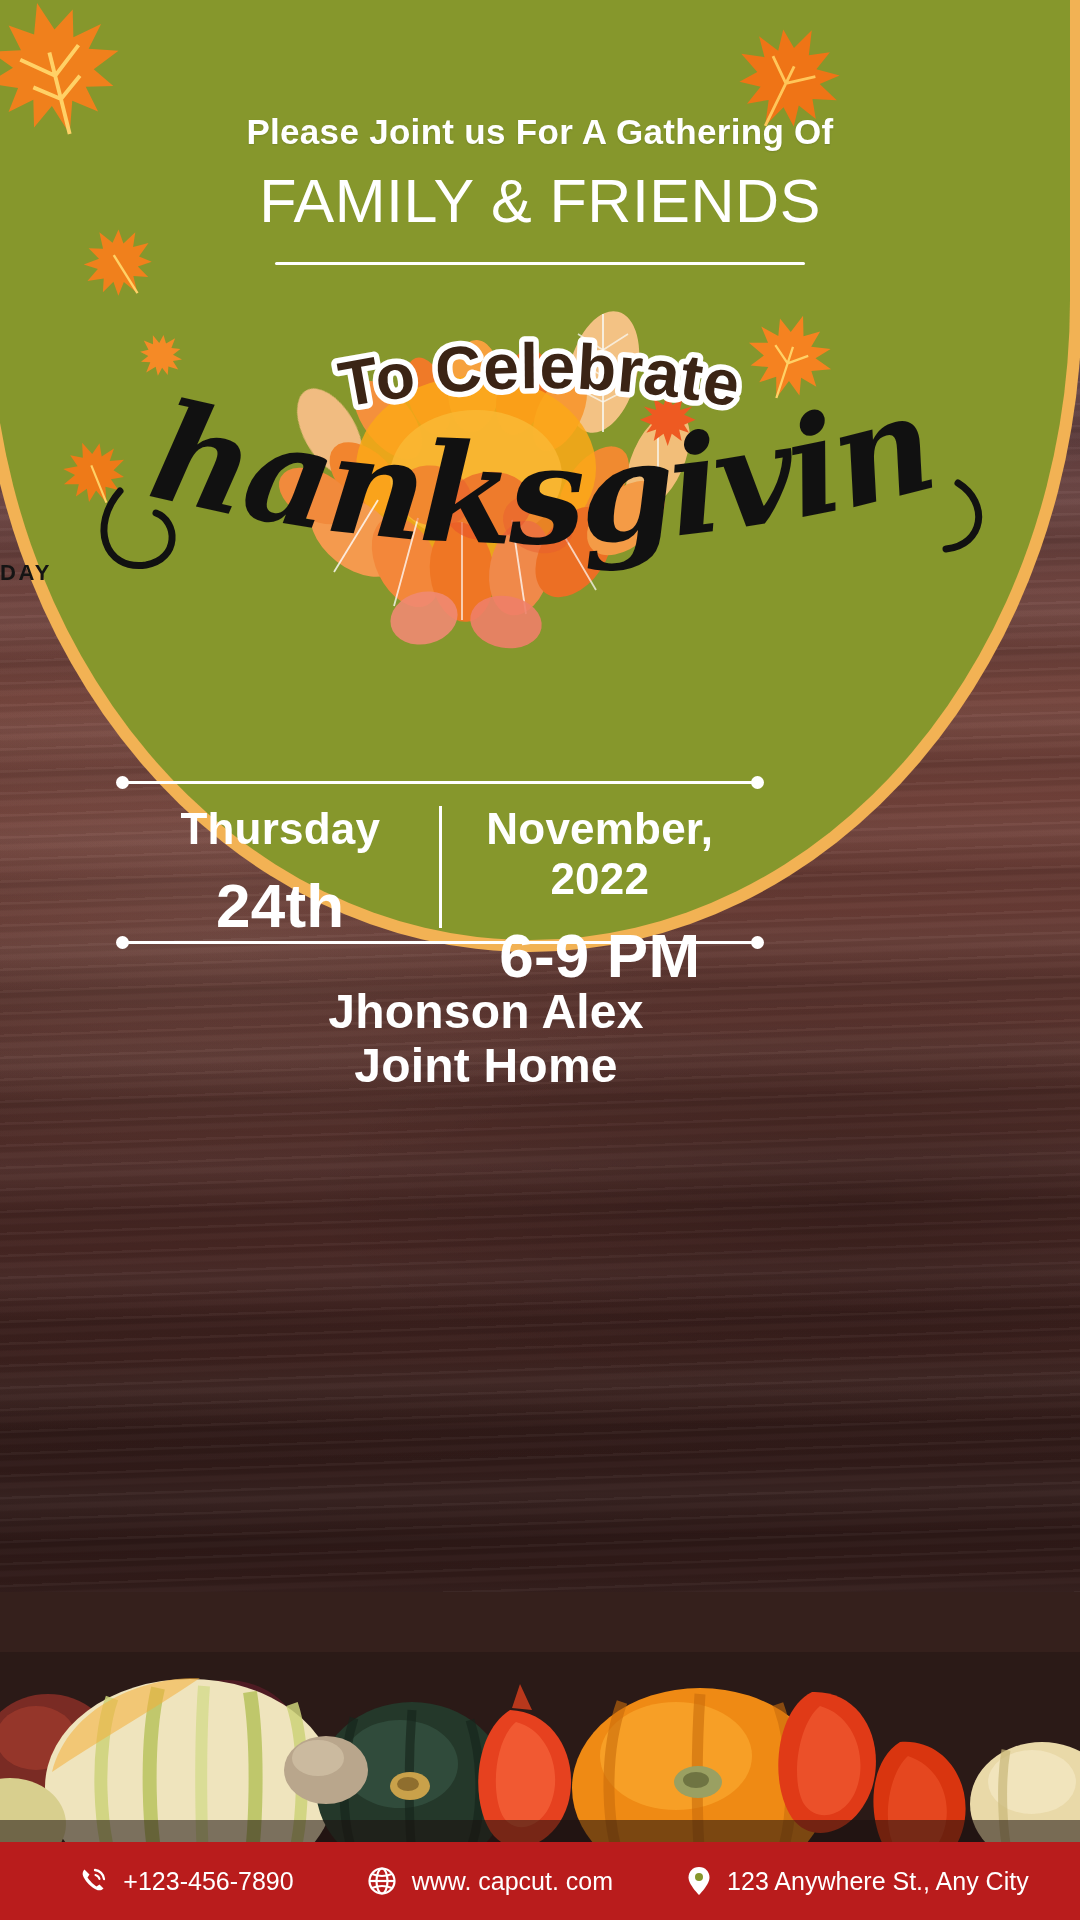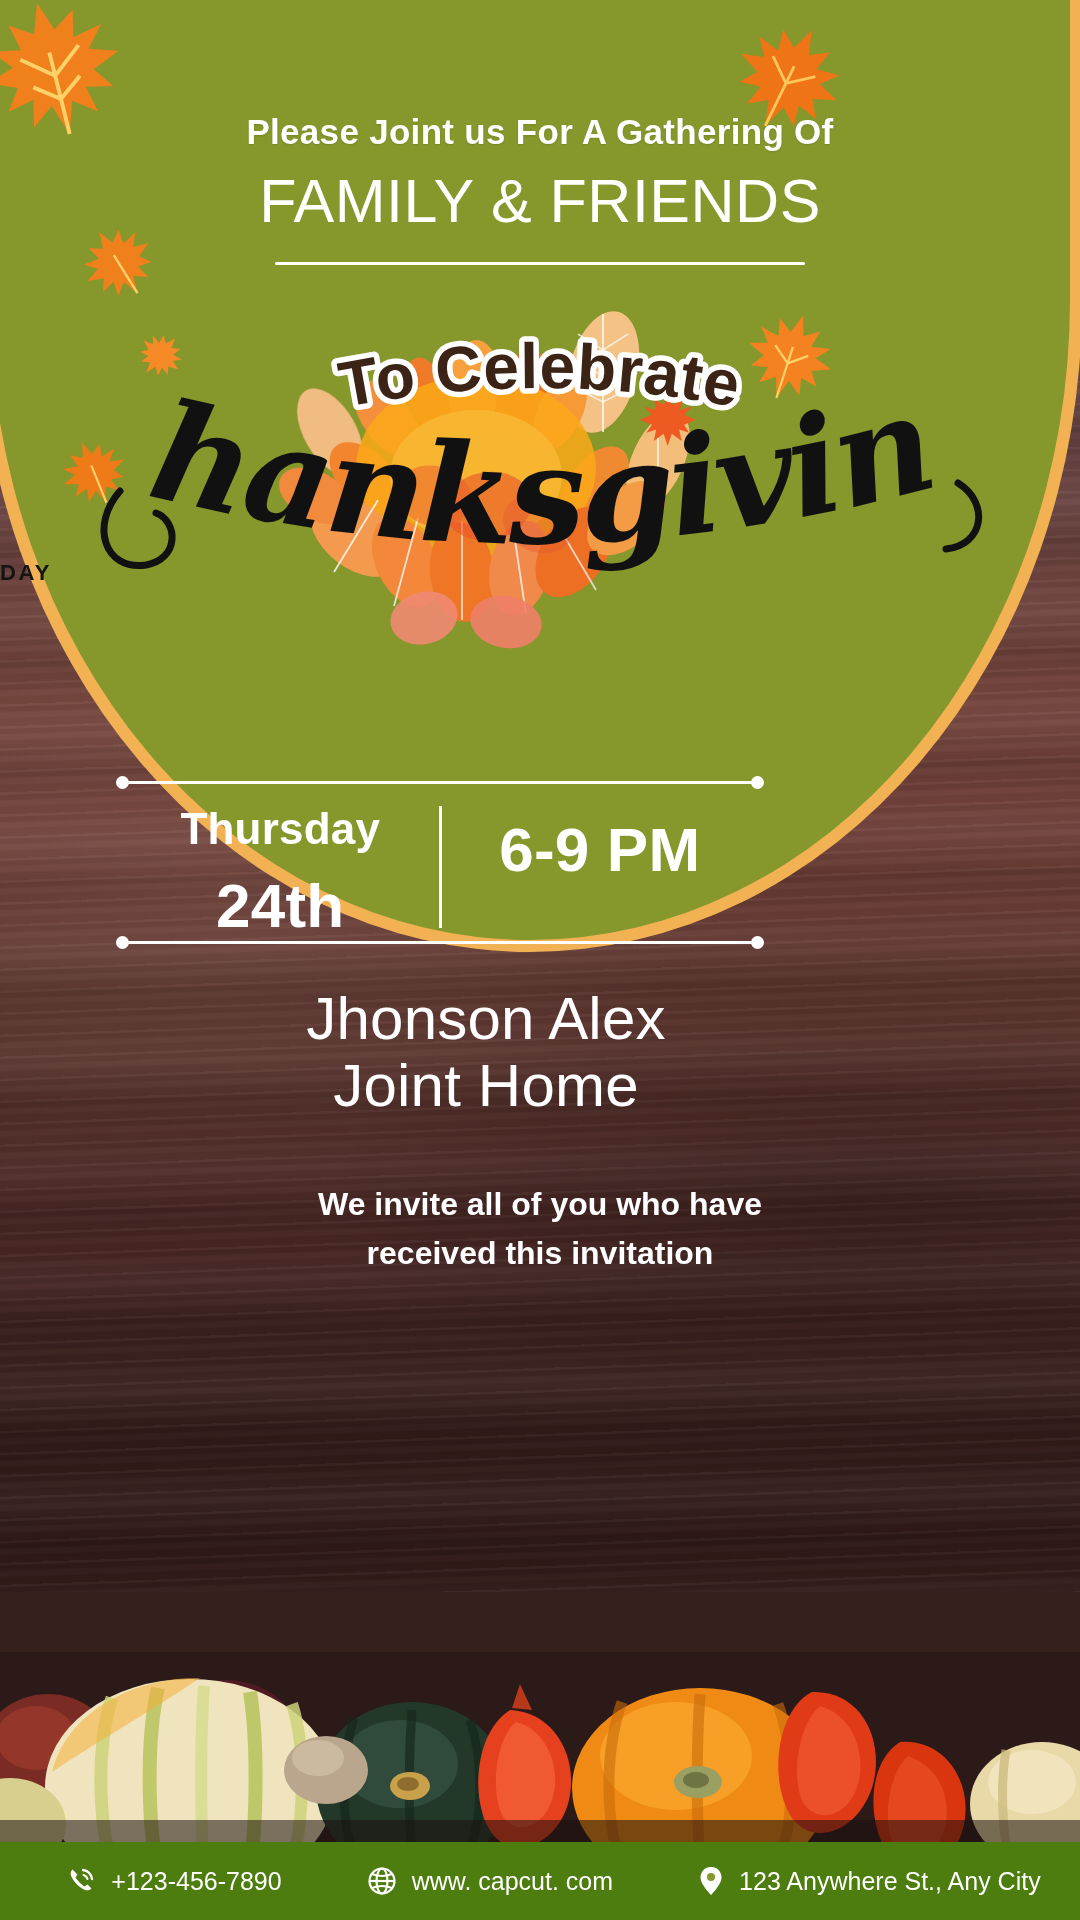--- a/index.html
+++ b/index.html
@@ -113,39 +113,39 @@
     display:flex; z-index:31;
   }
   .date-col { flex:1; text-align:center; color:#fff; }
   .date-small { font-size:44px; font-weight:bold; margin-top:6px; letter-spacing:0.2px; }
   .date-big   { font-size:62px; font-weight:bold; margin-top:16px; letter-spacing:0.2px; }
   .date-sep   { width:3px; background:#fff; margin:8px 0 10px; }
 
   
   .host {
     position:absolute; left:0; top:985px; width:972px; text-align:center;
-    color:#fff; font-size:60px; font-weight:normal; line-height:1.12;
+    color:#fff; font-size:48px; font-weight:bold; line-height:1.12;
     z-index:31; letter-spacing:0.2px;
   }
   .invite {
     position:absolute; left:0; top:1180px; width:1080px; text-align:center;
     color:#fff; font-size:32px; font-weight:bold; line-height:1.52; z-index:31;
   }
 
   
   .produce {
     position:absolute; left:0; bottom:78px; width:1080px; height:250px;
     overflow:hidden; z-index:25;
   }
 
   
   .footer {
     position:absolute; left:0; bottom:0; width:1080px; height:78px;
-    background:#4d7c0f; display:flex; align-items:center;
-    justify-content:center; gap:12px; z-index:50;
+    background:#b91c1c; display:flex; align-items:center;
+    justify-content:center; gap:0; z-index:50;
   }
   .fitem { display:flex; align-items:center; color:#fff; font-size:25px; }
   .fitem .fico { display:flex; align-items:center; justify-content:center; margin-right:14px; }
   #f-phone { margin-left:26px; }
   #f-web   { margin-left:72px; }
   #f-addr  { margin-left:72px;justify-content:center; }
 </style>
 </head>
 <body>
 
@@ -299,35 +299,32 @@
 
   <div class="rule-dotted" id="rule-top"></div>
 
   <div class="date-row">
     <div class="date-col">
       <div class="date-small">Thursday</div>
       <div class="date-big">24th</div>
     </div>
     <div class="date-sep"></div>
     <div class="date-col">
+      <div class="date-small">November, 2022</div>
       <div class="date-big">6-9 PM</div>
     </div>
   </div>
 
   <div class="rule-dotted" id="rule-bottom"></div>
 
   <div class="host">
     <div>Jhonson Alex</div>
     <div>Joint Home</div>
   </div>
 
-  <div class="invite">
-    <div>We invite all of you who have</div>
-    <div>received this invitation</div>
-  </div>
 
   <div class="produce">
     <svg viewBox="0 0 1080 250" width="1080" height="250" preserveAspectRatio="none">
 
       <rect x="0" y="0" width="1080" height="250" fill="#2b1a17"></rect>
       <rect x="0" y="0" width="1080" height="60" fill="#3a2320" opacity="0.7"></rect>
 
       <ellipse cx="48" cy="160" rx="66" ry="58" fill="#7a2b24"></ellipse>
       <ellipse cx="36" cy="146" rx="40" ry="32" fill="#9c3a2c" opacity="0.8"></ellipse>
       <ellipse cx="132" cy="168" rx="58" ry="52" fill="#5d1f23"></ellipse>

